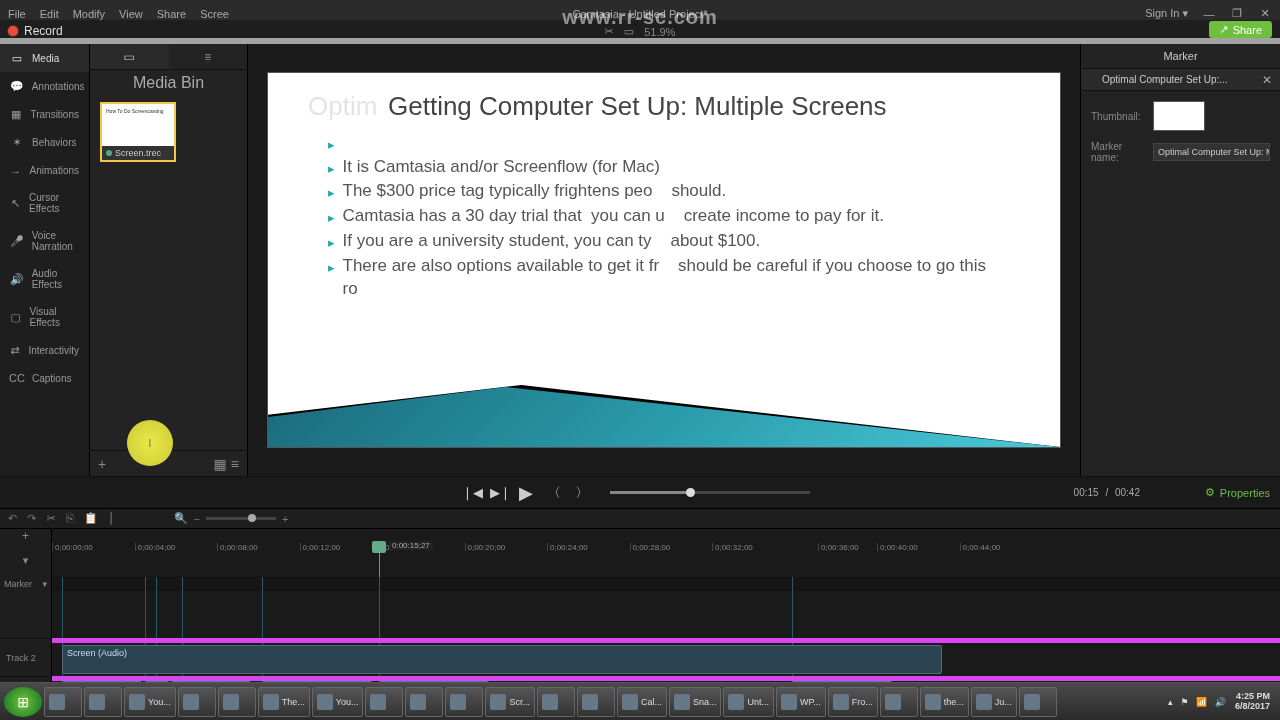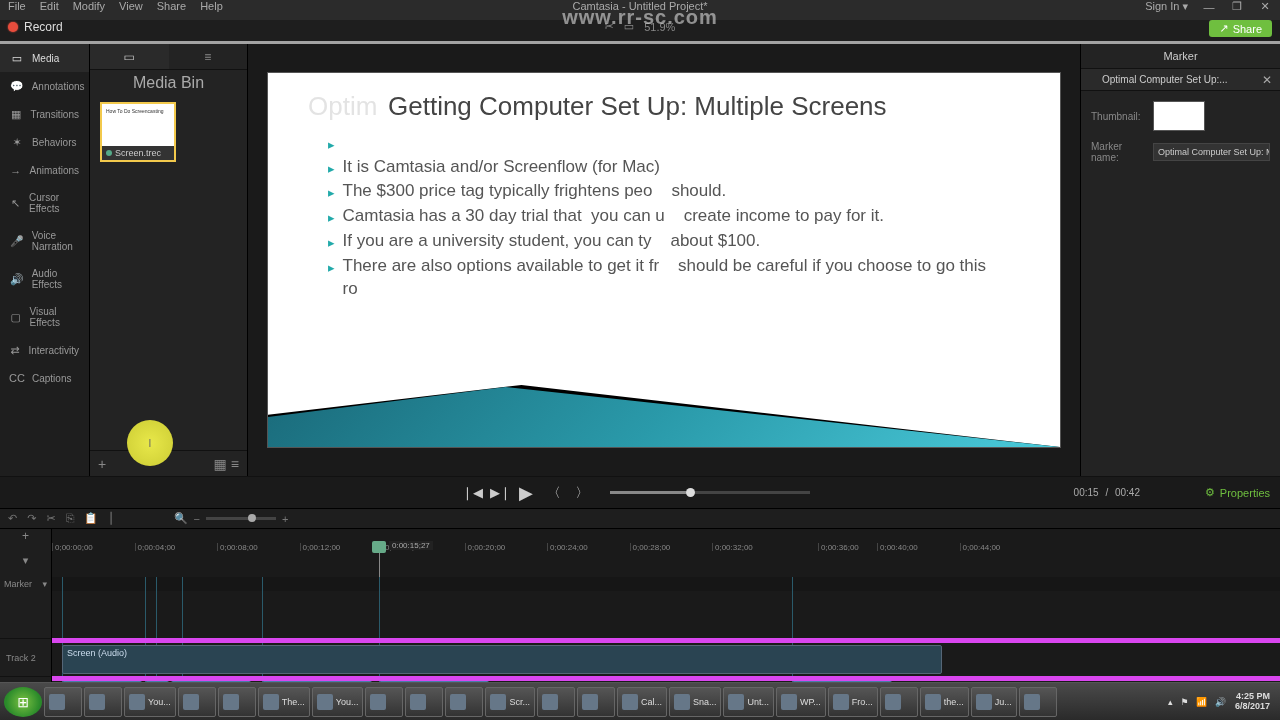--- a/index.html
+++ b/index.html
@@ -1,26 +1,26 @@
 <!DOCTYPE html>
 <html><head>
 <meta charset="utf-8">
 <style>
 * { margin: 0; padding: 0; box-sizing: border-box; font-family: "Segoe UI", Arial, sans-serif; }
 body { width: 1280px; height: 720px; background: #1a1a1a; color: #ccc; overflow: hidden; position: relative; }
 
 
-.menubar { height: 20px; background: #2b2b2b; display: flex; align-items: flex-start; padding: 0 8px; font-size: 11px; color: #aaa; }
+.menubar { height: 20px; background: #2b2b2b; display: flex; align-items: flex-end; padding: 0 8px; font-size: 11px; color: #aaa; }
 .menubar .menu-item { margin-right: 14px; cursor: pointer; }
 .menubar .title { position: absolute; left: 50%; transform: translateX(-50%); color: #aaa; }
 .menubar .right { margin-left: auto; display: flex; align-items: center; gap: 14px; }
 .menubar .win-btn { width: 14px; text-align: center; cursor: pointer; }
 
 
-.recordbar { height: 24px; background: #1e1e1e; display: flex; align-items: flex-start; padding: 0 8px; border-bottom: 3px solid #a3a3a3; }
+.recordbar { height: 24px; background: #1e1e1e; display: flex; align-items: flex-end; padding: 0 8px; border-bottom: 6px solid #a3a3a3; }
 .record-btn { display: flex; align-items: center; gap: 6px; cursor: pointer; font-size: 12px; color: #ddd; }
 .record-dot { width: 10px; height: 10px; border-radius: 50%; background: #e74c3c; box-shadow: 0 0 2px #e74c3c; }
 .recordbar .center-controls { position: absolute; left: 50%; transform: translateX(-50%); display: flex; gap: 10px; color: #888; font-size: 11px; align-items: center; }
 .recordbar .share-btn { margin-left: auto; background: #6fbf3f; color: #fff; padding: 2px 10px; border-radius: 3px; font-size: 11px; cursor: pointer; display: flex; align-items: center; gap: 4px; }
 
 
 .main { display: flex; height: 432px; background: #1a1a1a; }
 
 
 .sidebar { width: 90px; background: #1e1e1e; border-right: 1px solid #000; }
@@ -128,21 +128,21 @@
 </style>
 </head>
 <body>
 
 <div class="menubar">
   <span class="menu-item">File</span>
   <span class="menu-item">Edit</span>
   <span class="menu-item">Modify</span>
   <span class="menu-item">View</span>
   <span class="menu-item">Share</span>
-  <span class="menu-item">Help</span>
+  <span class="menu-item">Scree</span>
   <span class="title">Camtasia - Untitled Project*</span>
   <div class="right">
     <span>Sign In ▾</span>
     <span class="win-btn">—</span>
     <span class="win-btn">❐</span>
     <span class="win-btn">✕</span>
   </div>
 </div>
 
 <div class="recordbar">

